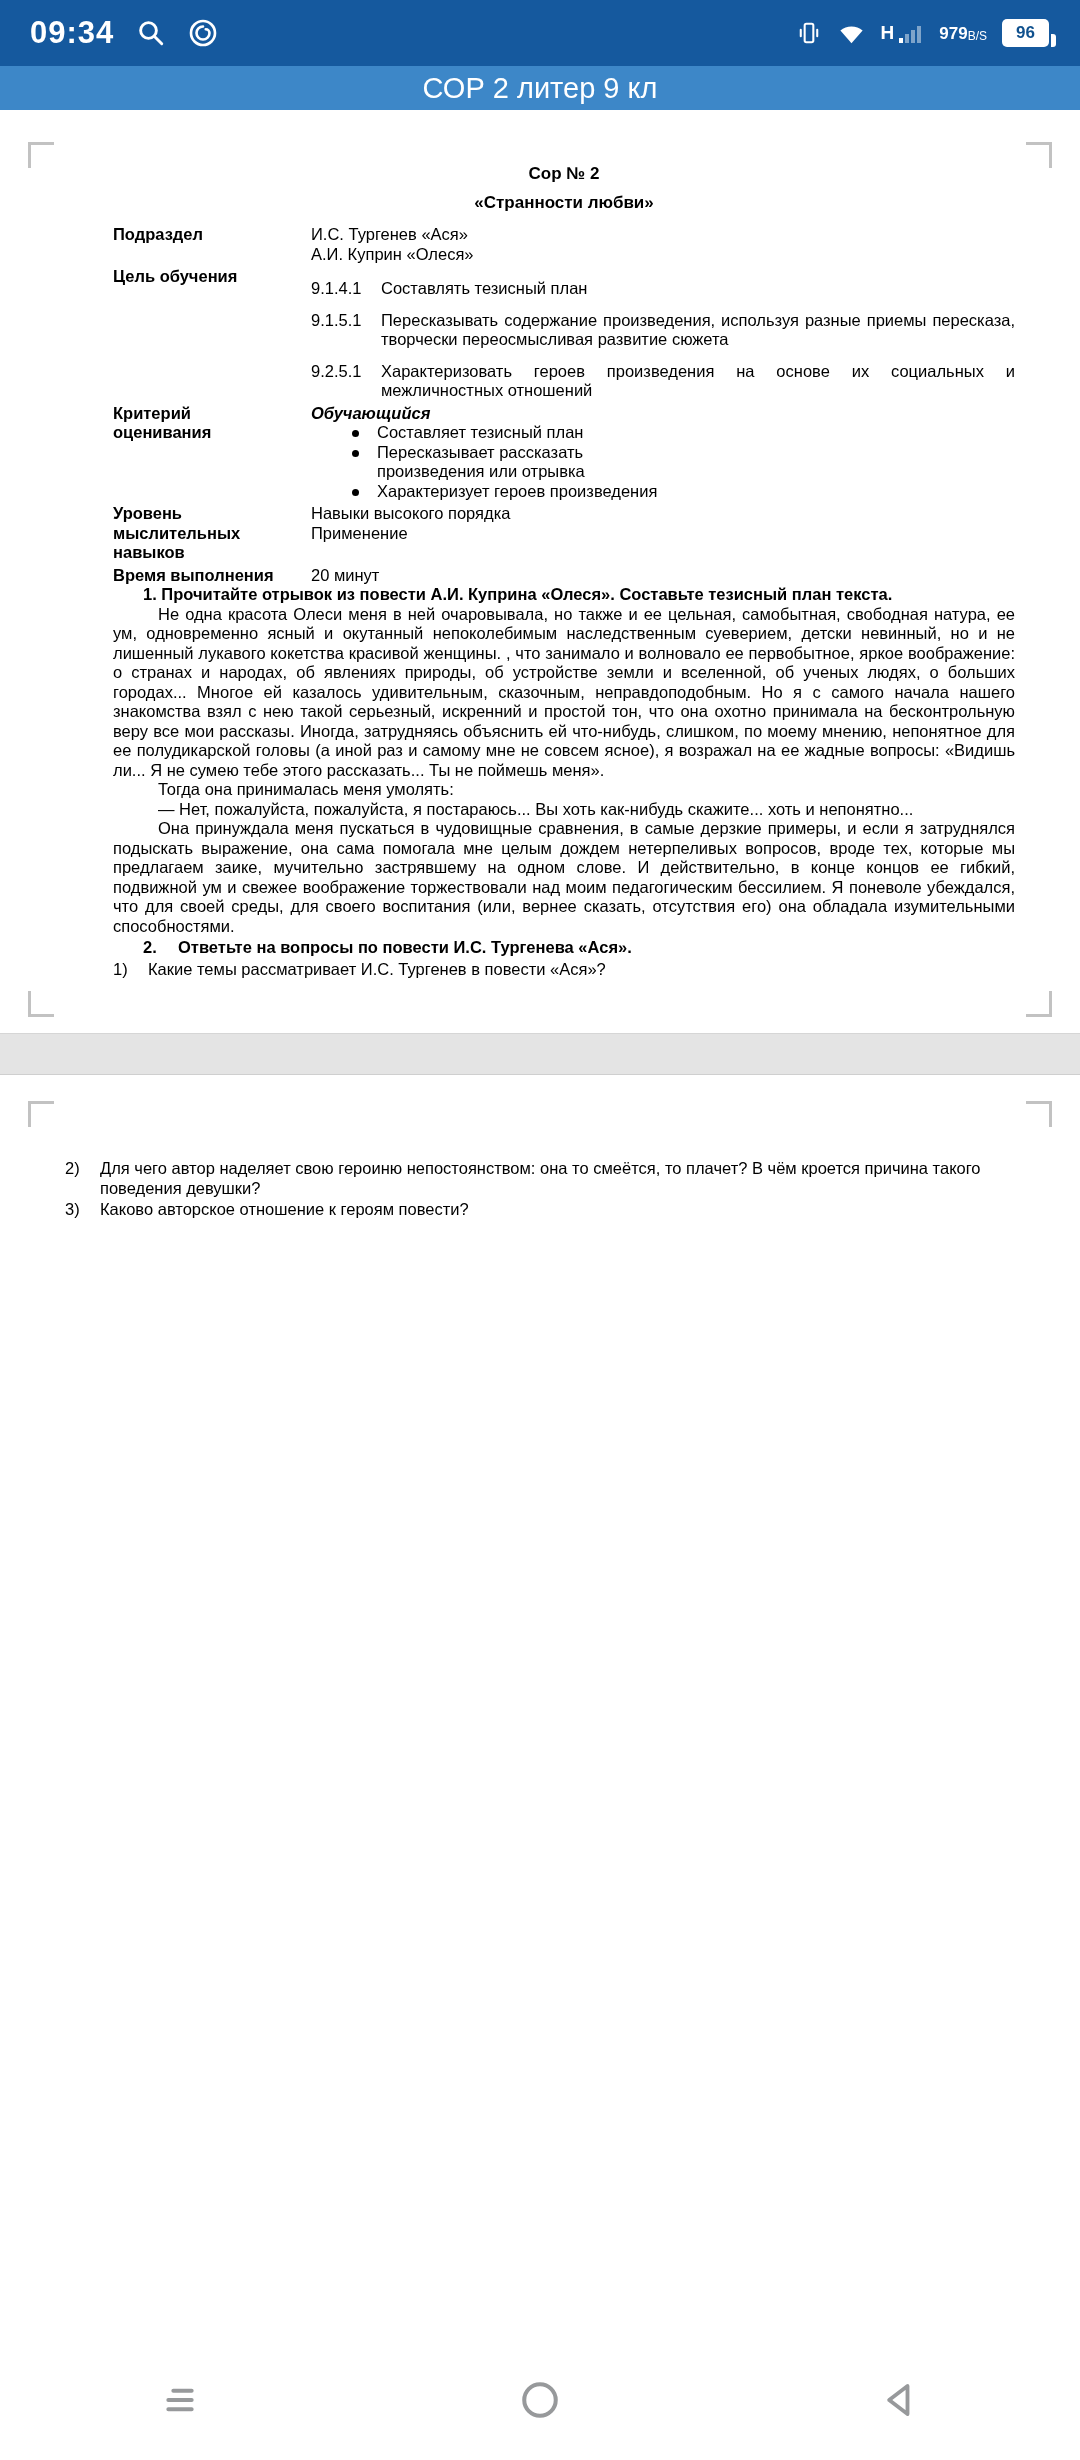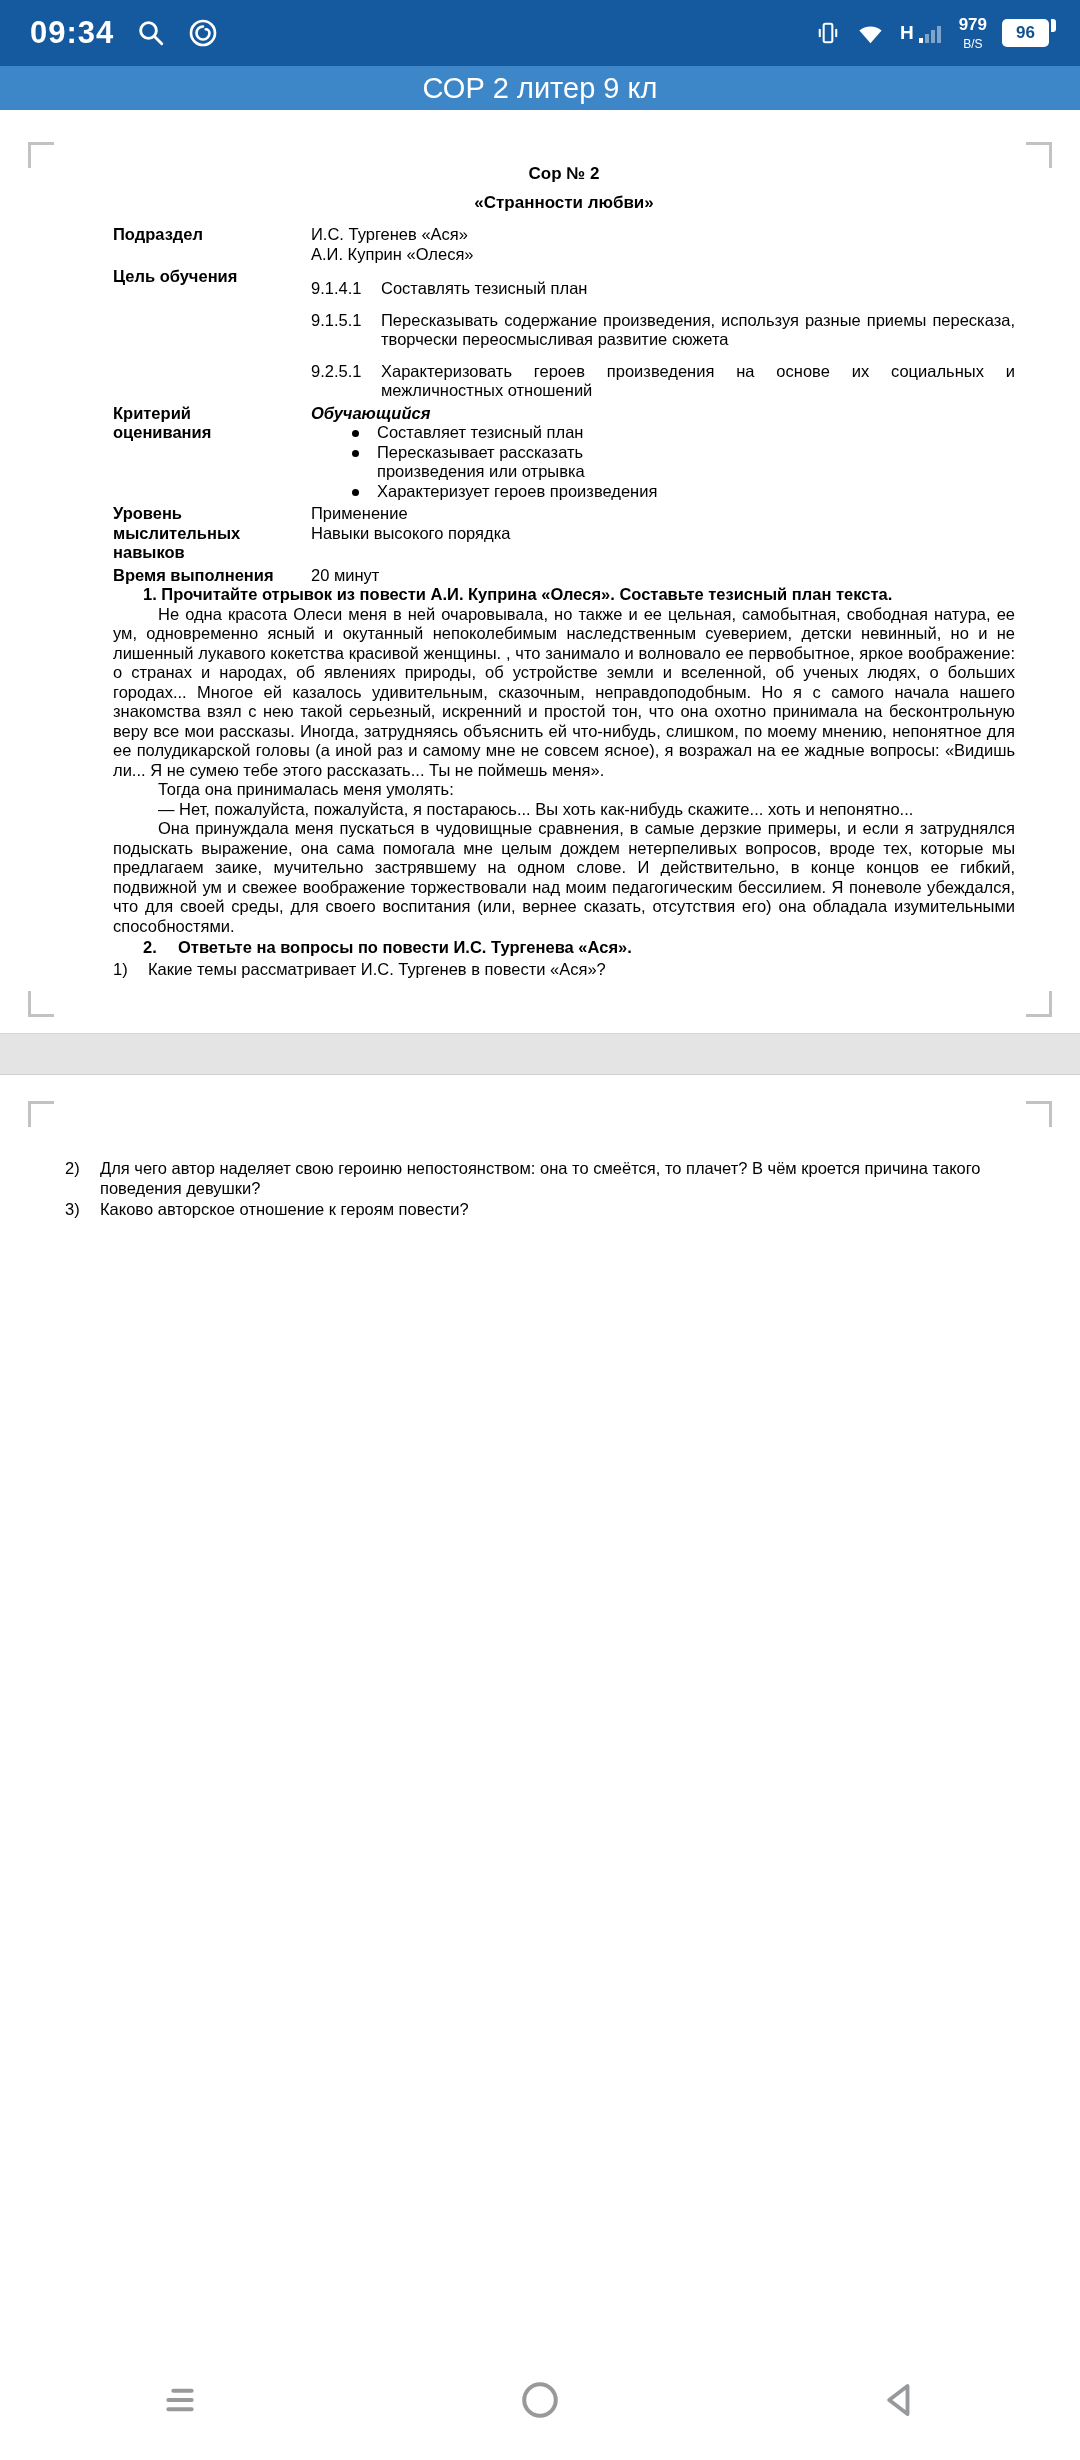--- a/index.html
+++ b/index.html
@@ -19,25 +19,25 @@
     padding: 0 24px 0 30px;
   }
   .sb-left { display: flex; align-items: center; gap: 22px; }
   .sb-time { font-size: 31px; font-weight: bold; letter-spacing: 1px; }
   .sb-right { display: flex; align-items: center; gap: 15px; }
   .icon svg { display: block; }
 
   .net-group { display: flex; align-items: flex-end; gap: 4px; }
   .net-type { font-size: 19px; font-weight: bold; line-height: 1; padding-bottom: 3px; }
 
-  .speed { display: flex; flex-direction: column; align-items: center; line-height: 1; }
+  .speed { display: flex; flex-direction: row; align-items: center; line-height: 1; }
   .speed-value { font-size: 17px; font-weight: bold; }
   .speed-unit { font-size: 12px; margin-top: 5px; }
 
-  .battery { display: flex; align-items: flex-start; }
+  .battery { display: flex; align-items: flex-end; }
   .battery-body {
     width: 47px; height: 28px; background: #ffffff; border-radius: 5px;
     color: #10518E; display: flex; align-items: center; justify-content: center;
     font-size: 17px; font-weight: bold;
   }
   .battery-tip { width: 5px; height: 13px; background: #ffffff; border-radius: 0 3px 3px 0; margin-left: 2px; }
 
   
   .app-bar {
     position: absolute; top: 66px; left: 0; width: 100%; height: 44px;
@@ -205,22 +205,22 @@
                 </div>
               <div class="crit-item">
                   <span class="crit-dot"></span>
                   <span class="crit-text">Характеризует героев произведения</span>
                 </div>
             </div>
           </div>
 
           <div class="meta-label">Уровень мыслительных навыков</div>
           <div class="meta-value">
+            <div>Навыки высокого порядка</div>
             <div>Применение</div>
-            <div>Навыки высокого порядка</div>
           </div>
 
           <div class="meta-label">Время выполнения</div>
           <div class="meta-value">
             <div>20 минут</div>
           </div>
         </div>
 
         <p class="task-title">1. Прочитайте отрывок из повести А.И. Куприна «Олеся». Составьте тезисный план текста.</p>
 

